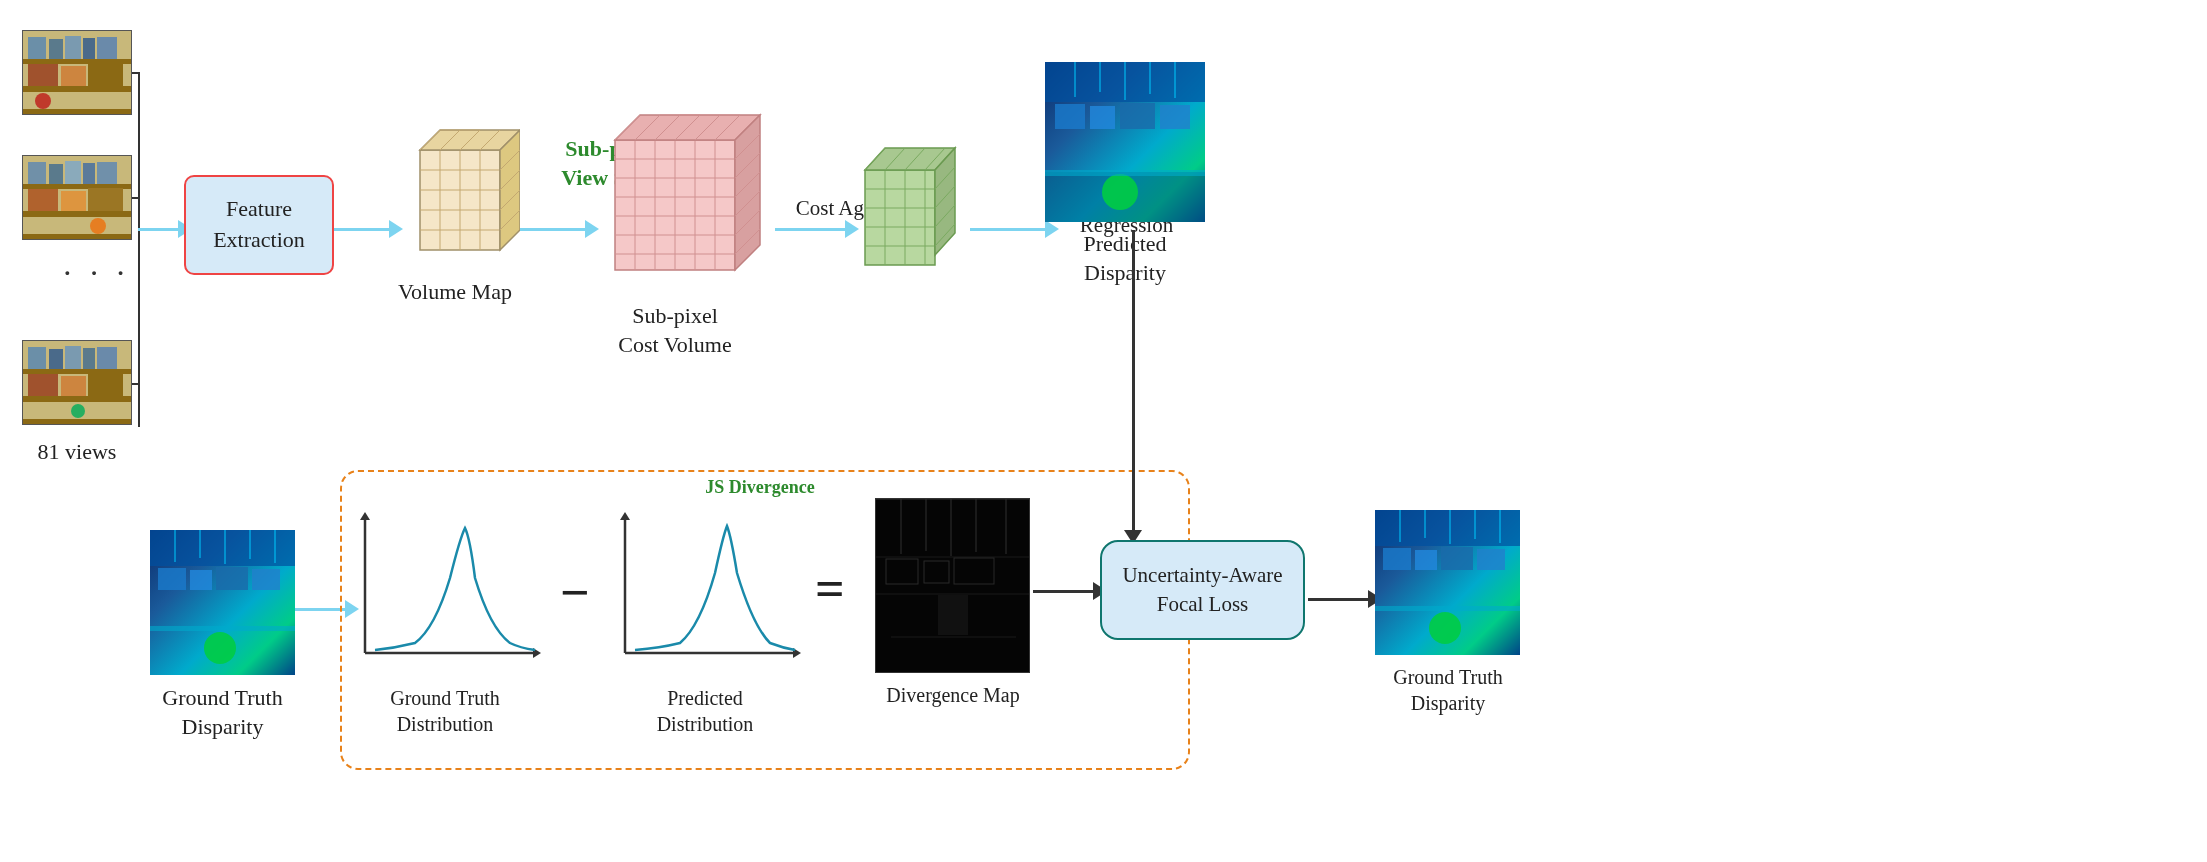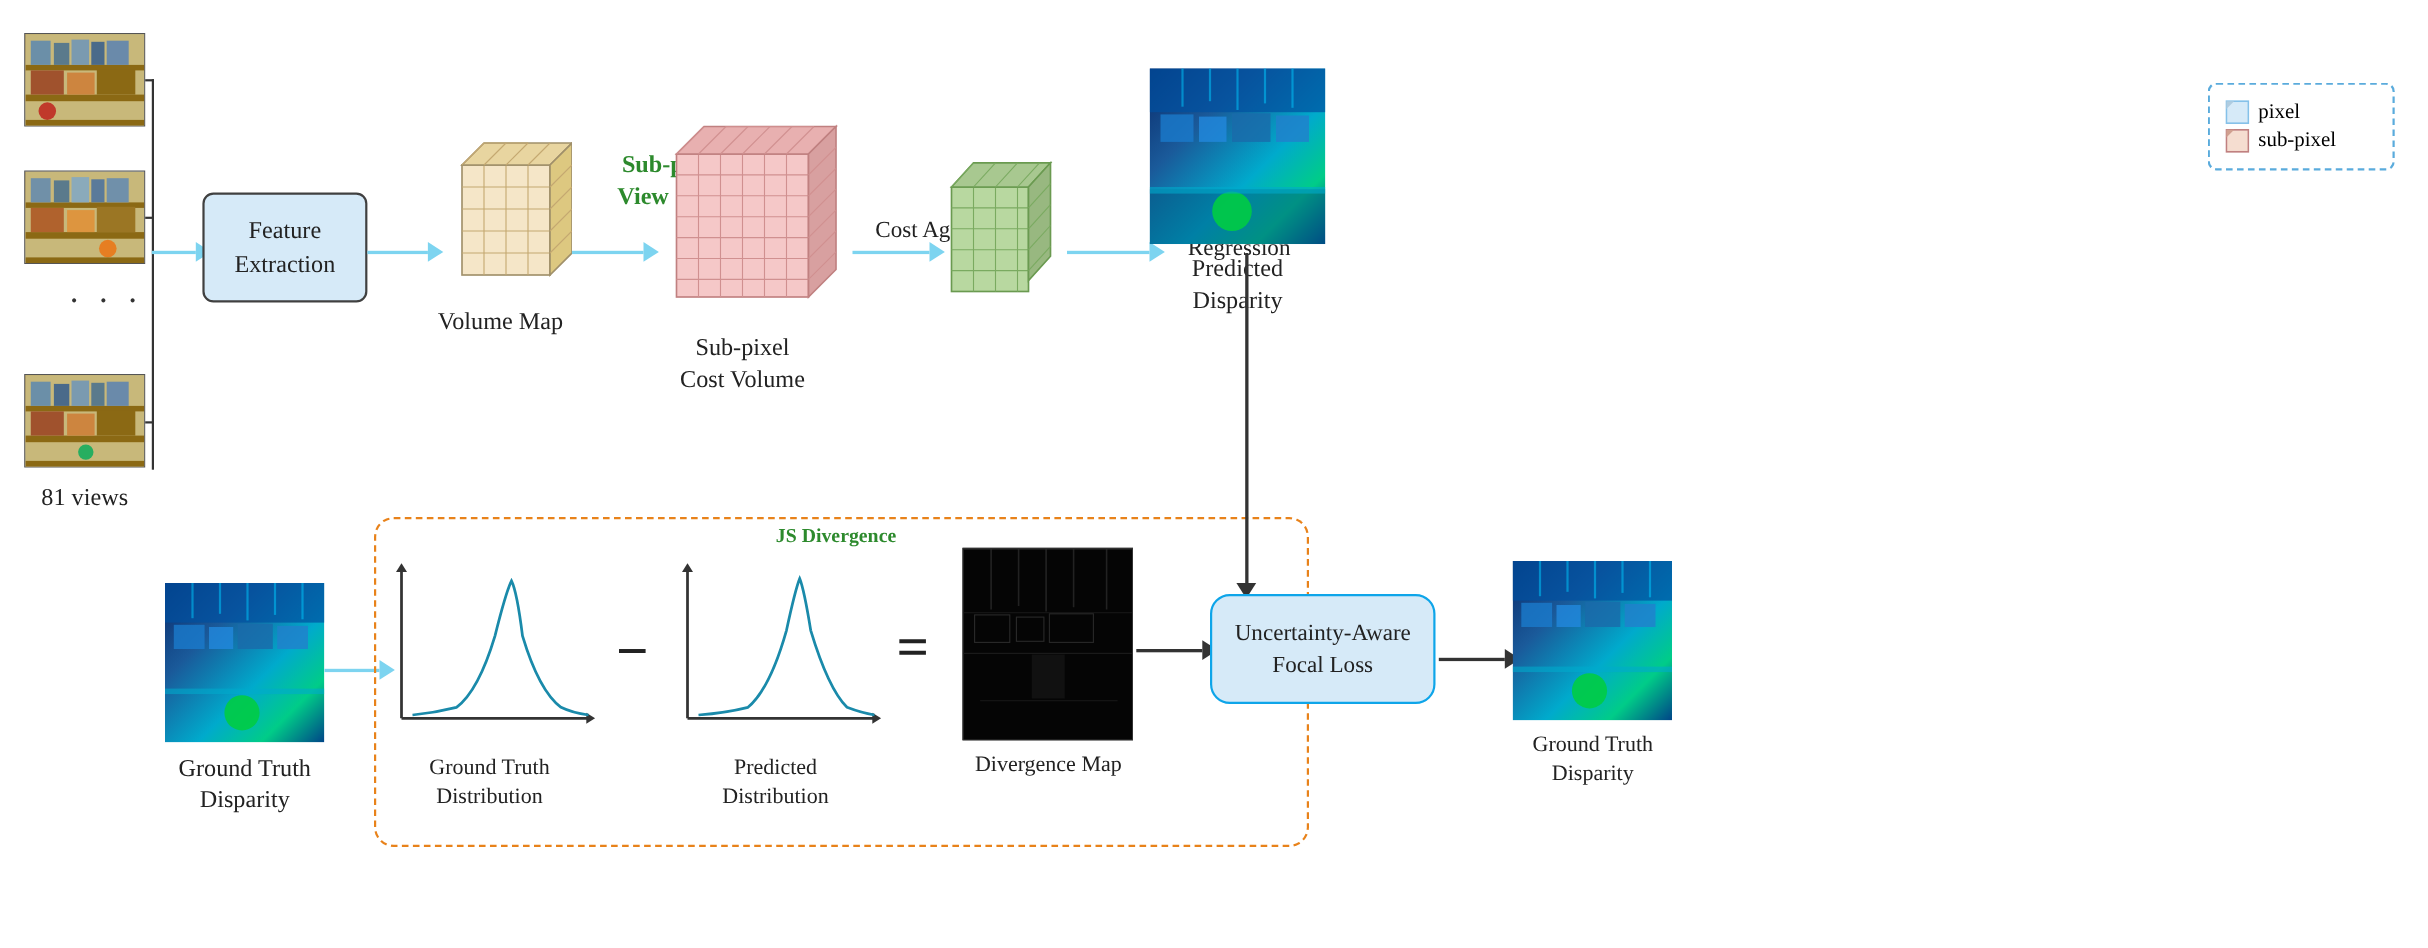--- a/index.html
+++ b/index.html
@@ -67,35 +67,35 @@
     }
     .label-green {
       color: #2d8a2d;
       font-size: 23px;
       font-weight: bold;
     }
     
     .feat-extract-box {
       position: absolute;
       background: #d6eaf8;
-      border: 2px solid #404040;
+      border: 2px solid #ef4444;
       border-radius: 10px;
       display: flex;
       align-items: center;
       justify-content: center;
       text-align: center;
       font-size: 22px;
       color: #222;
       line-height: 1.4;
     }
     
     .ua-focal-box {
       position: absolute;
       background: #d6eaf8;
-      border: 2px solid #0ea5e9;
+      border: 2px solid #0f766e;
       border-radius: 18px;
       display: flex;
       align-items: center;
       justify-content: center;
       text-align: center;
       font-size: 21px;
       color: #222;
       line-height: 1.4;
     }
     
@@ -412,38 +412,20 @@
       <circle cx="75" cy="130" r="18" fill="#00cc44" opacity="0.9"></circle>
 
       <rect x="0" y="108" width="160" height="6" fill="#00aacc" opacity="0.6"></rect>
     </svg>
   </div>
 
   <div class="label" style="left:1042px; top:230px; width:166px;">
     <span>Predicted Disparity</span>
   </div>
 
-  <div class="legend-box" style="right:30px; top:75px; width:170px; padding:10px 14px;">
-
-    <div class="legend-item">
-      <svg width="22" height="22" viewBox="0 0 22 22">
-        <rect x="1" y="1" width="20" height="20" fill="#d6eaf8" stroke="#85c1e9" stroke-width="1.5"></rect>
-        <polygon points="1,1 8,1 1,8" fill="#b0cce0"></polygon>
-      </svg>
-      <span>pixel</span>
-    </div>
-
-    <div class="legend-item">
-      <svg width="22" height="22" viewBox="0 0 22 22">
-        <rect x="1" y="1" width="20" height="20" fill="#f5ddd0" stroke="#c08080" stroke-width="1.5"></rect>
-        <polygon points="1,1 8,1 1,8" fill="#d0a090"></polygon>
-      </svg>
-      <span>sub-pixel</span>
-    </div>
-  </div>
 
   <div class="disparity-img" style="left:150px; top:530px; width:145px; height:145px;">
     <svg width="145" height="145" viewBox="0 0 145 145">
       <defs>
         <linearGradient id="gtGrad" x1="0" y1="0" x2="1" y2="1">
           <stop offset="0%" stop-color="#0a2a6a"></stop>
           <stop offset="30%" stop-color="#1a5a9a"></stop>
           <stop offset="60%" stop-color="#00aacc"></stop>
           <stop offset="80%" stop-color="#00cc88"></stop>
           <stop offset="100%" stop-color="#004488"></stop>

